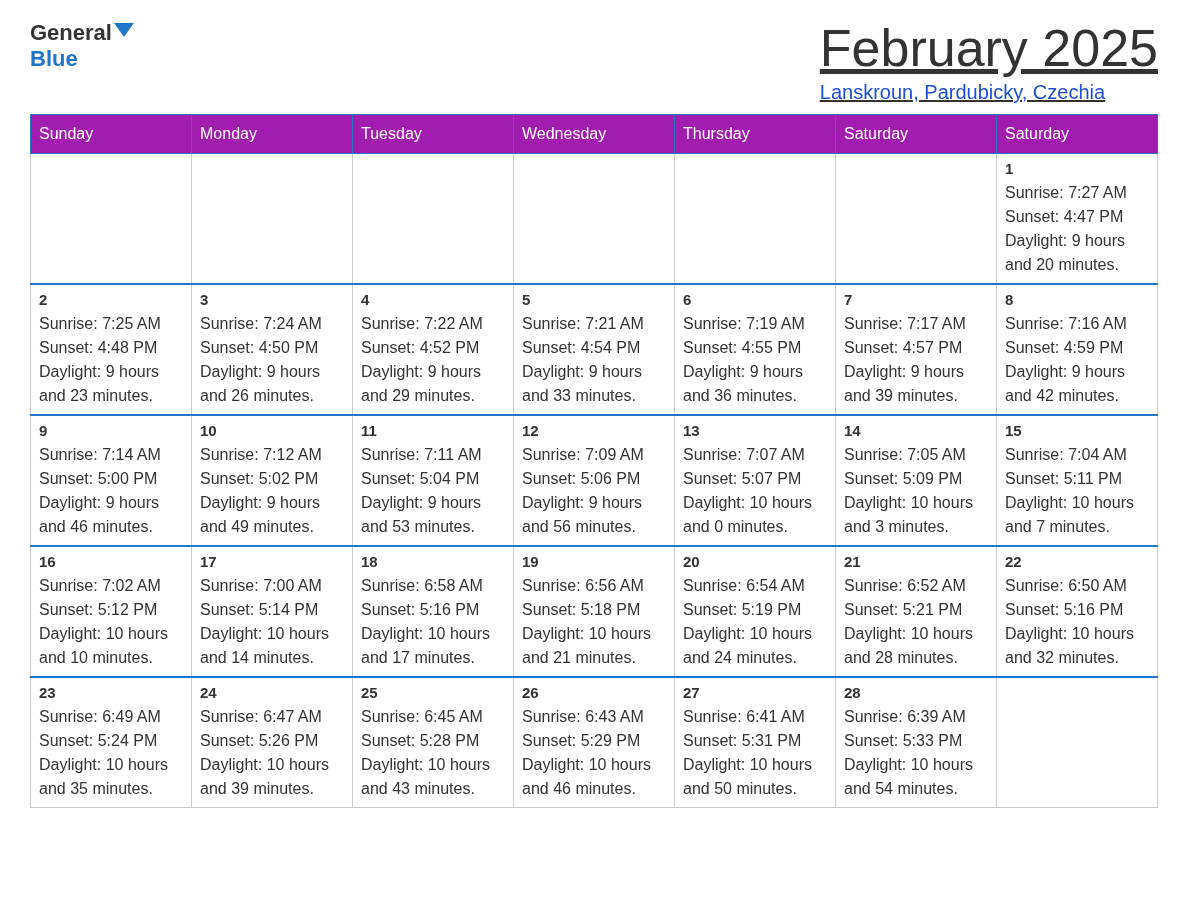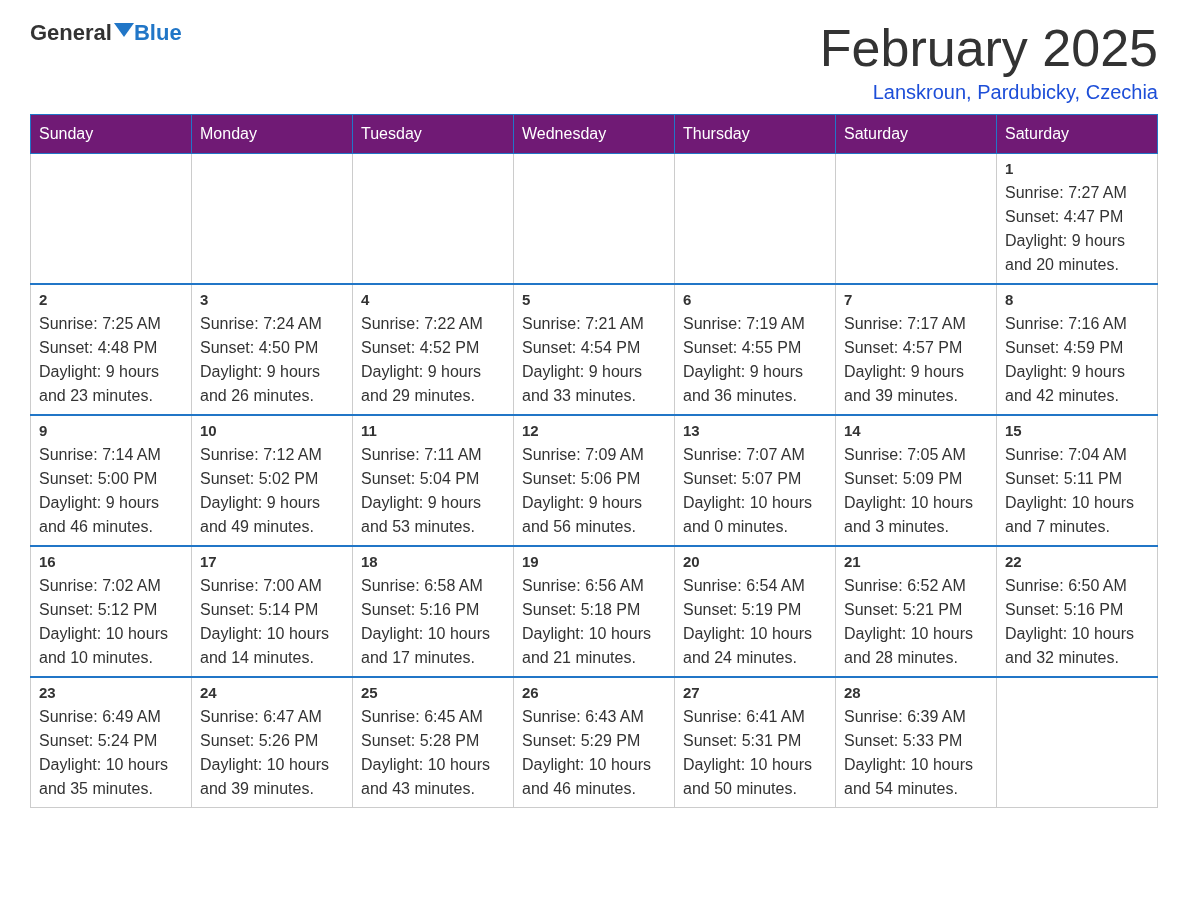--- a/index.html
+++ b/index.html
@@ -10,60 +10,61 @@
       color: #333;
     }
     .header {
       display: flex;
       justify-content: space-between;
       align-items: flex-start;
       margin-bottom: 10px;
     }
     .logo {
       display: flex;
+      flex-direction: column;
       align-items: flex-start;
     }
     .logo-text {
       font-size: 22px;
       font-weight: bold;
       color: #333;
     }
     .logo-triangle {
       display: inline-block;
       width: 0;
       height: 0;
       border-left: 10px solid transparent;
       border-right: 10px solid transparent;
       border-top: 14px solid #2176c7;
       margin-left: 2px;
       vertical-align: middle;
       position: relative;
       top: -3px;
     }
     .title-area {
-      text-align: right;
+      text-decoration: underline;
     }
     .month-title {
       font-size: 52px;
       font-weight: normal;
       color: #333;
       line-height: 1.1;
     }
     .location {
       font-size: 20px;
       color: #1d4ed8;
       margin-top: 4px;
     }
     .calendar {
       width: 100%;
       border-collapse: collapse;
       margin-top: 10px;
     }
     .calendar th {
-      background-color: #701a75;
+      background-color: #a21caf;
       color: #fff;
       text-align: left;
       padding: 10px 8px;
       font-size: 16px;
       font-weight: normal;
       border: 1px solid #2176c7;
     }
     .calendar td {
       vertical-align: top;
       border: 1px solid #ccc;

